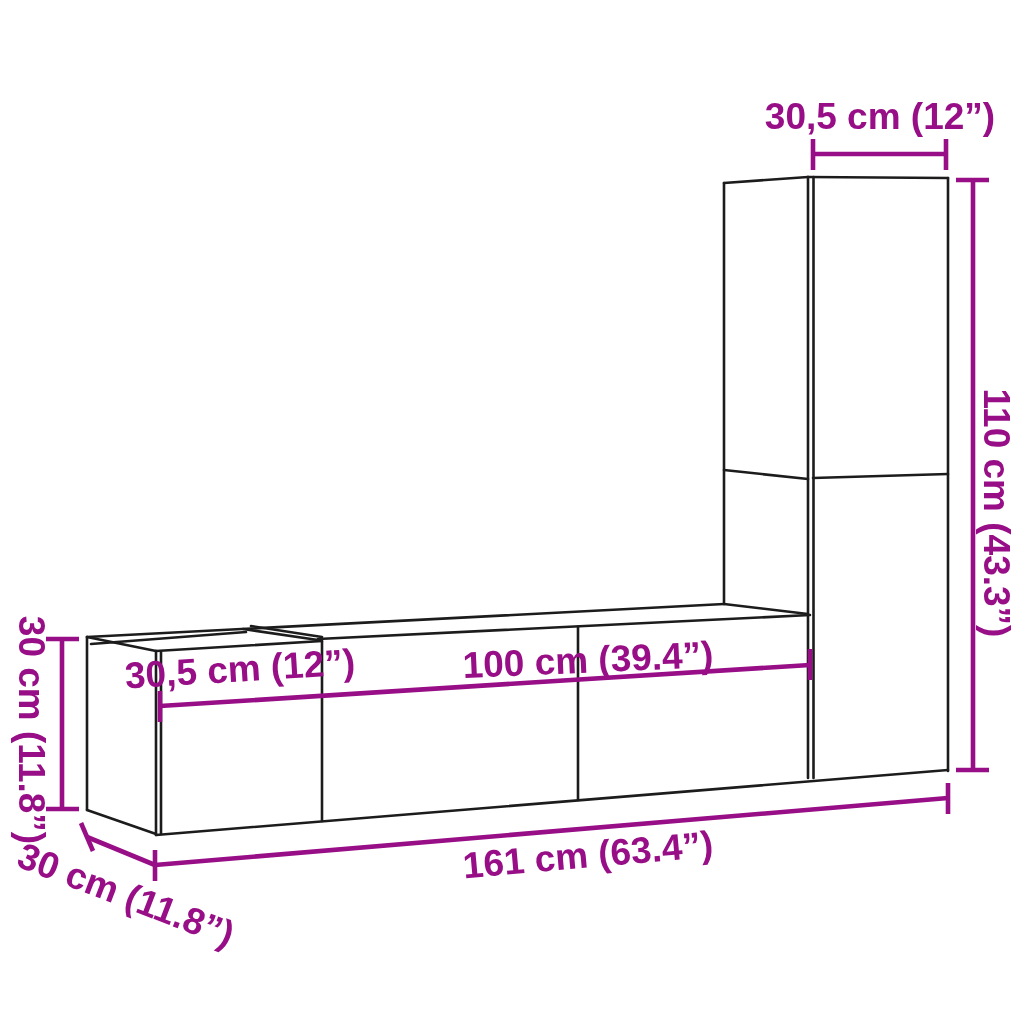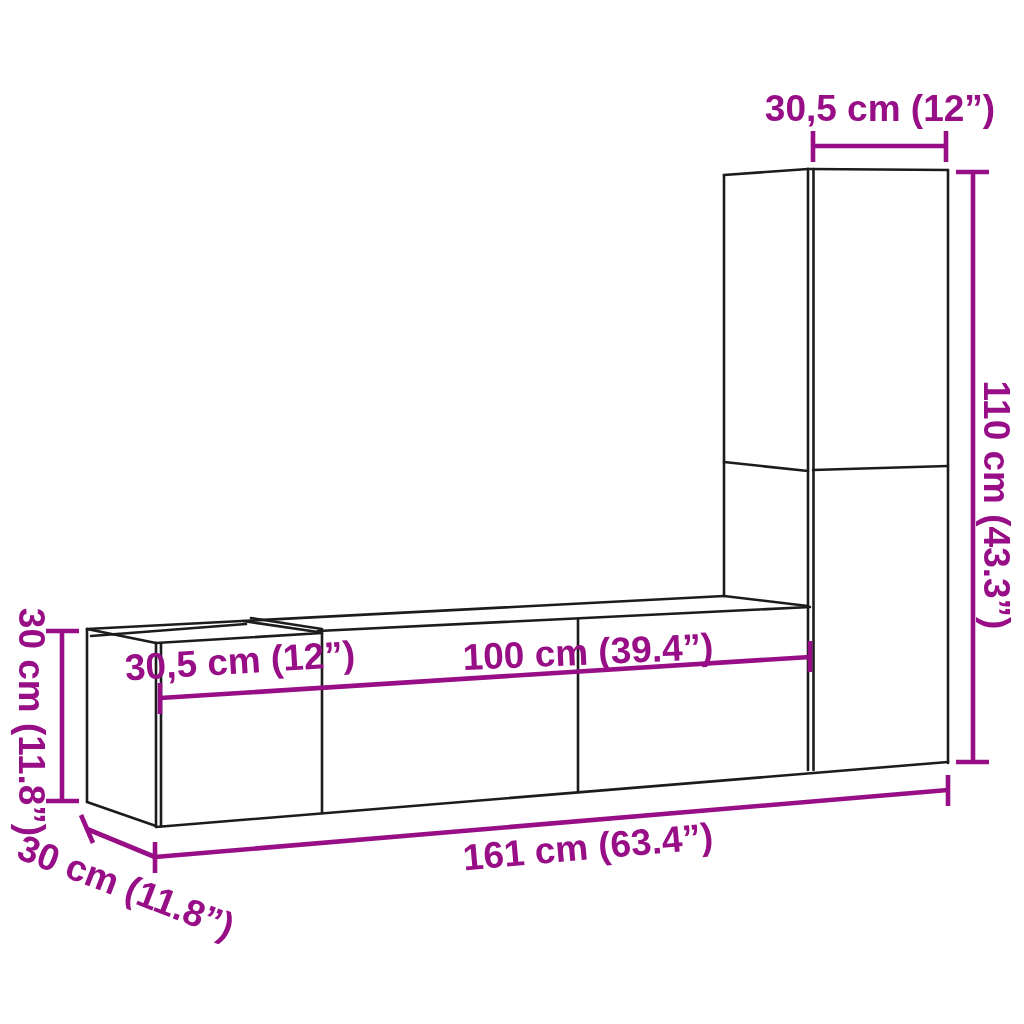--- a/index.html
+++ b/index.html
@@ -8,20 +8,21 @@
     width: 1024px;
     height: 1024px;
     background: var(--bg-color, #ffffff);
     overflow: hidden;
   }
   .stage {
     position: relative;
     width: 1024px;
     height: 832px;
     background: var(--bg-color, #ffffff);
+    margin-top: 8px;
   }
   svg { display: block; }
   .edge {
     stroke: var(--outline-color, #1c1c1c);
     stroke-width: 2.6;
     fill: none;
     stroke-linecap: round;
     stroke-linejoin: round;
   }
   .dim {

